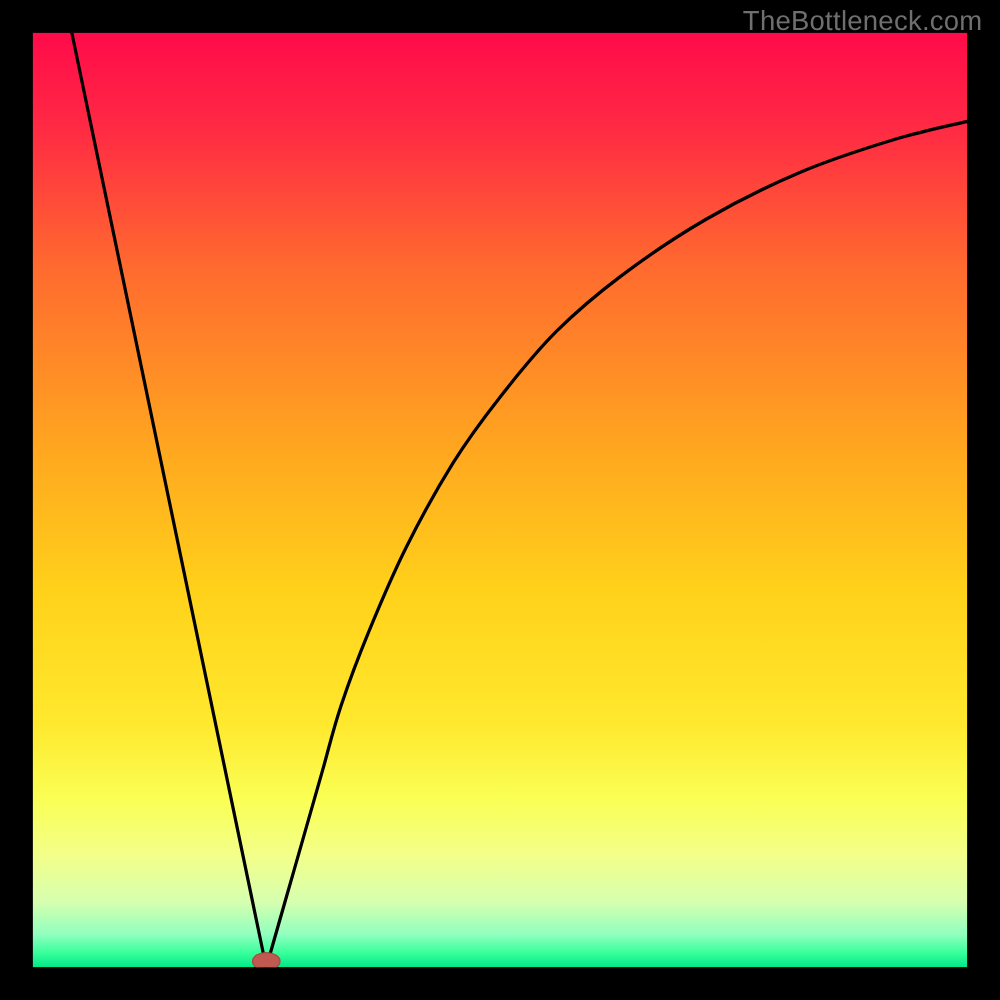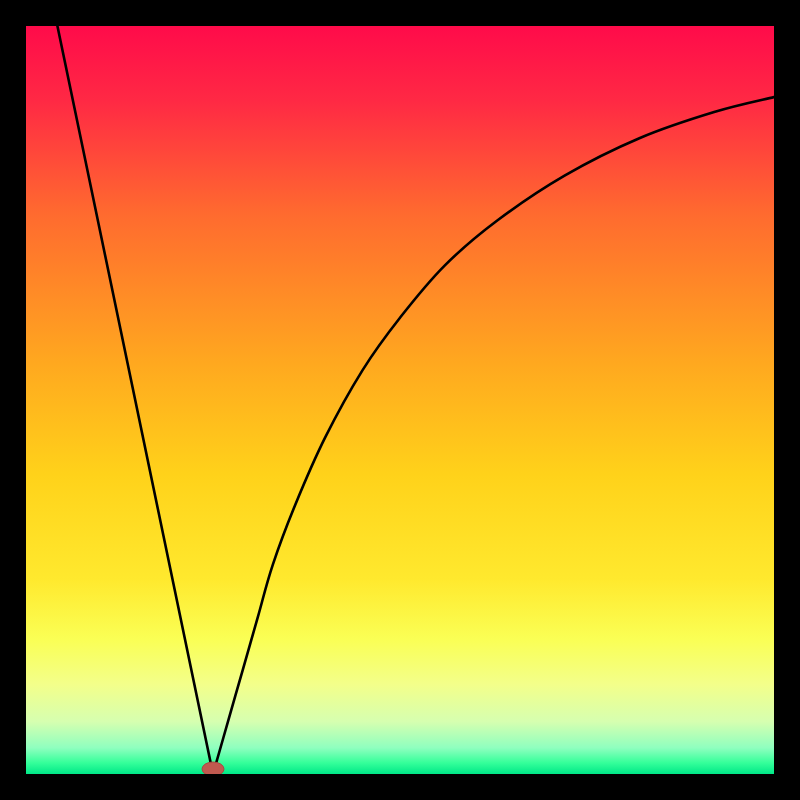--- a/index.html
+++ b/index.html
@@ -62,14 +62,15 @@
             <stop offset="100%" stop-color="#00e888"></stop>
           </linearGradient>
       </defs>
       <rect x="0" y="0" width="748" height="748" fill="url(#bg-grad)"></rect>
       <path id="curve-left" fill="none" stroke="#000" stroke-width="2.6" stroke-linecap="round" d="M31.416 0 L187 748"></path>
       <path id="curve-right" fill="none" stroke="#000" stroke-width="2.6" stroke-linecap="round" d="M 187 748 C 189.6928 738.5752, 196.5744 714.4896, 201.96 695.64 C 207.34560000000002 676.7904, 211.53439999999998 662.1296, 216.92 643.28 C 222.3056 624.4304, 226.49439999999998 609.7696000000001, 231.88 590.9200000000001 C 237.2656 572.0704000000001, 240.108 558.756, 246.84 538.56 C 253.572 518.3639999999999, 259.85519999999997 501.60880000000003, 269.28 478.72 C 278.7048 455.8312, 287.0824 435.6352, 299.2 411.4 C 311.31759999999997 387.16479999999996, 323.136 365.62239999999997, 336.6 344.08 C 350.064 322.5376, 359.1896 310.56960000000004, 374 291.72 C 388.8104 272.8704, 401.37680000000006 256.86319999999995, 418.88000000000005 239.35999999999996 C 436.38320000000004 221.85679999999996, 449.6976 210.6368, 471.24 194.48000000000002 C 492.7824 178.32320000000004, 512.9784 164.4104, 538.56 149.60000000000002 C 564.1415999999999 134.78960000000004, 586.432 123.64440000000005, 613.36 112.20000000000005 C 640.288 100.75560000000004, 663.9248000000001 93.4252, 688.1600000000001 86.01999999999998 C 712.3952 78.61479999999996, 737.2288 73.75279999999995, 748 71.05999999999995"></path>
       <ellipse id="min-marker" rx="11" ry="7" cx="187" cy="743" fill="#c0594f" stroke="#a84a41" stroke-width="1"></ellipse>
     </svg>
   </div>
 
+  <div class="watermark">TheBottleneck.com</div>
 
 </div>
 
 </body></html>

